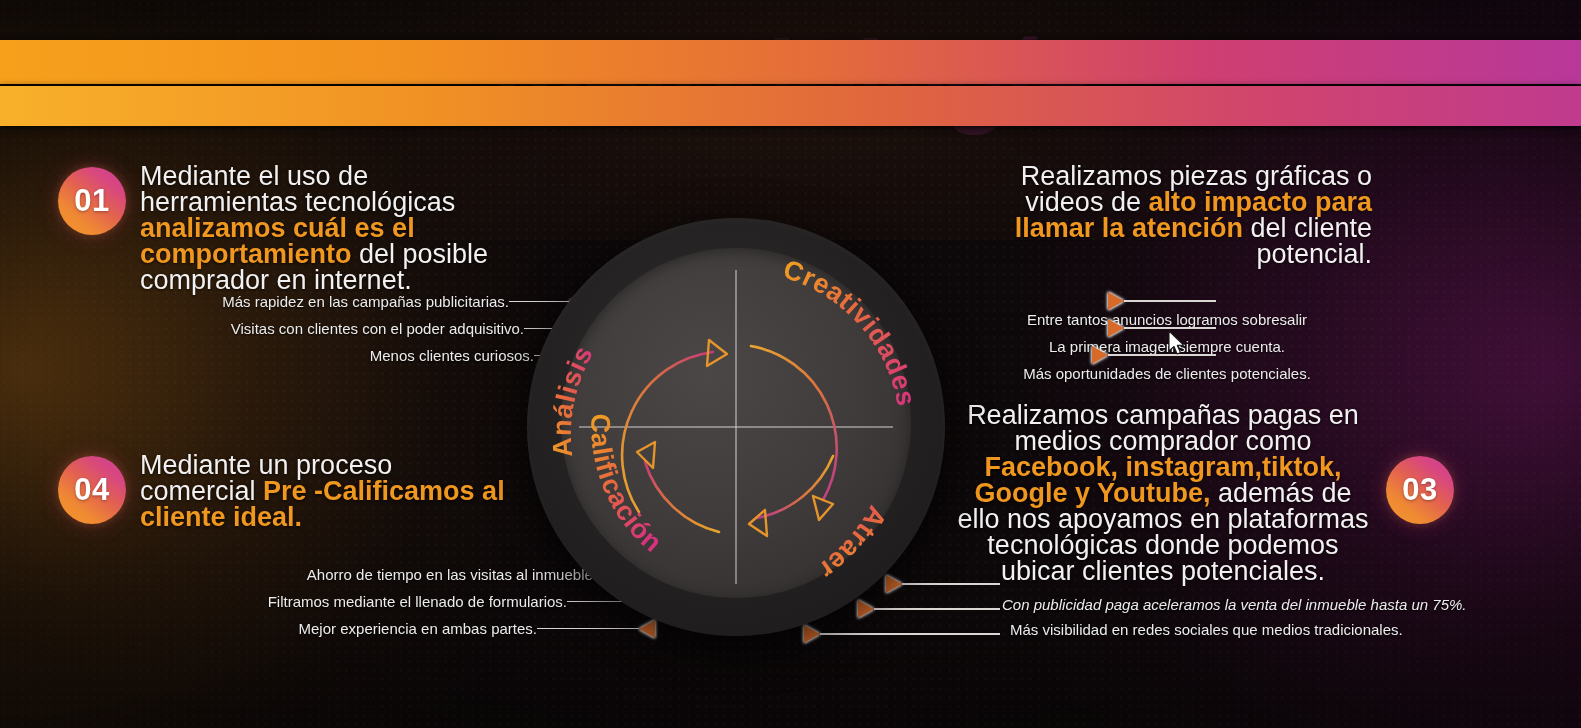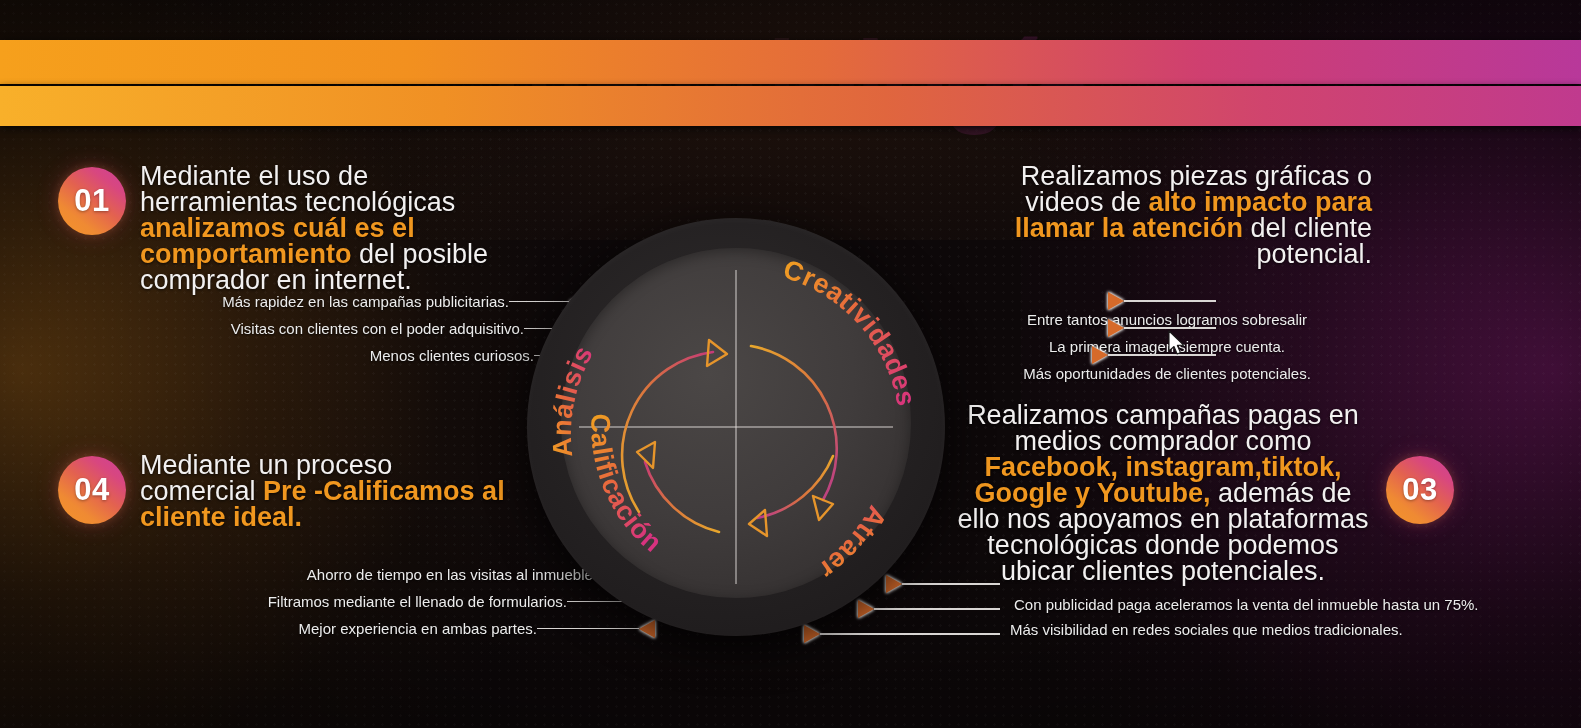--- a/index.html
+++ b/index.html
@@ -260,21 +260,21 @@
       <span class="conn">
         <span class="arrow-r"></span>
         <span class="cline" style="width:98px;"></span>
       </span>
     </div>
     <div class="bgroup" style="margin-left:0px; margin-top:-2px;">
       <span class="conn">
         <span class="arrow-r"></span>
         <span class="cline" style="width:126px;"></span>
       </span>
-      <span class="btext wrap" style="margin-left:14px; width:520px;">Con publicidad paga aceleramos la venta del inmueble hasta un 75%.</span>
+      <span class="btext wrap" style="margin-left:2px; width:520px;font-style:italic;">Con publicidad paga aceleramos la venta del inmueble hasta un 75%.</span>
     </div>
     <div class="bgroup" style="margin-left:-54px; margin-top:-2px;">
       <span class="conn">
         <span class="arrow-r"></span>
         <span class="cline" style="width:180px;"></span>
       </span>
       <span class="btext" style="margin-left:10px;">Más visibilidad en redes sociales que medios tradicionales.</span>
     </div>
   </div>
 

